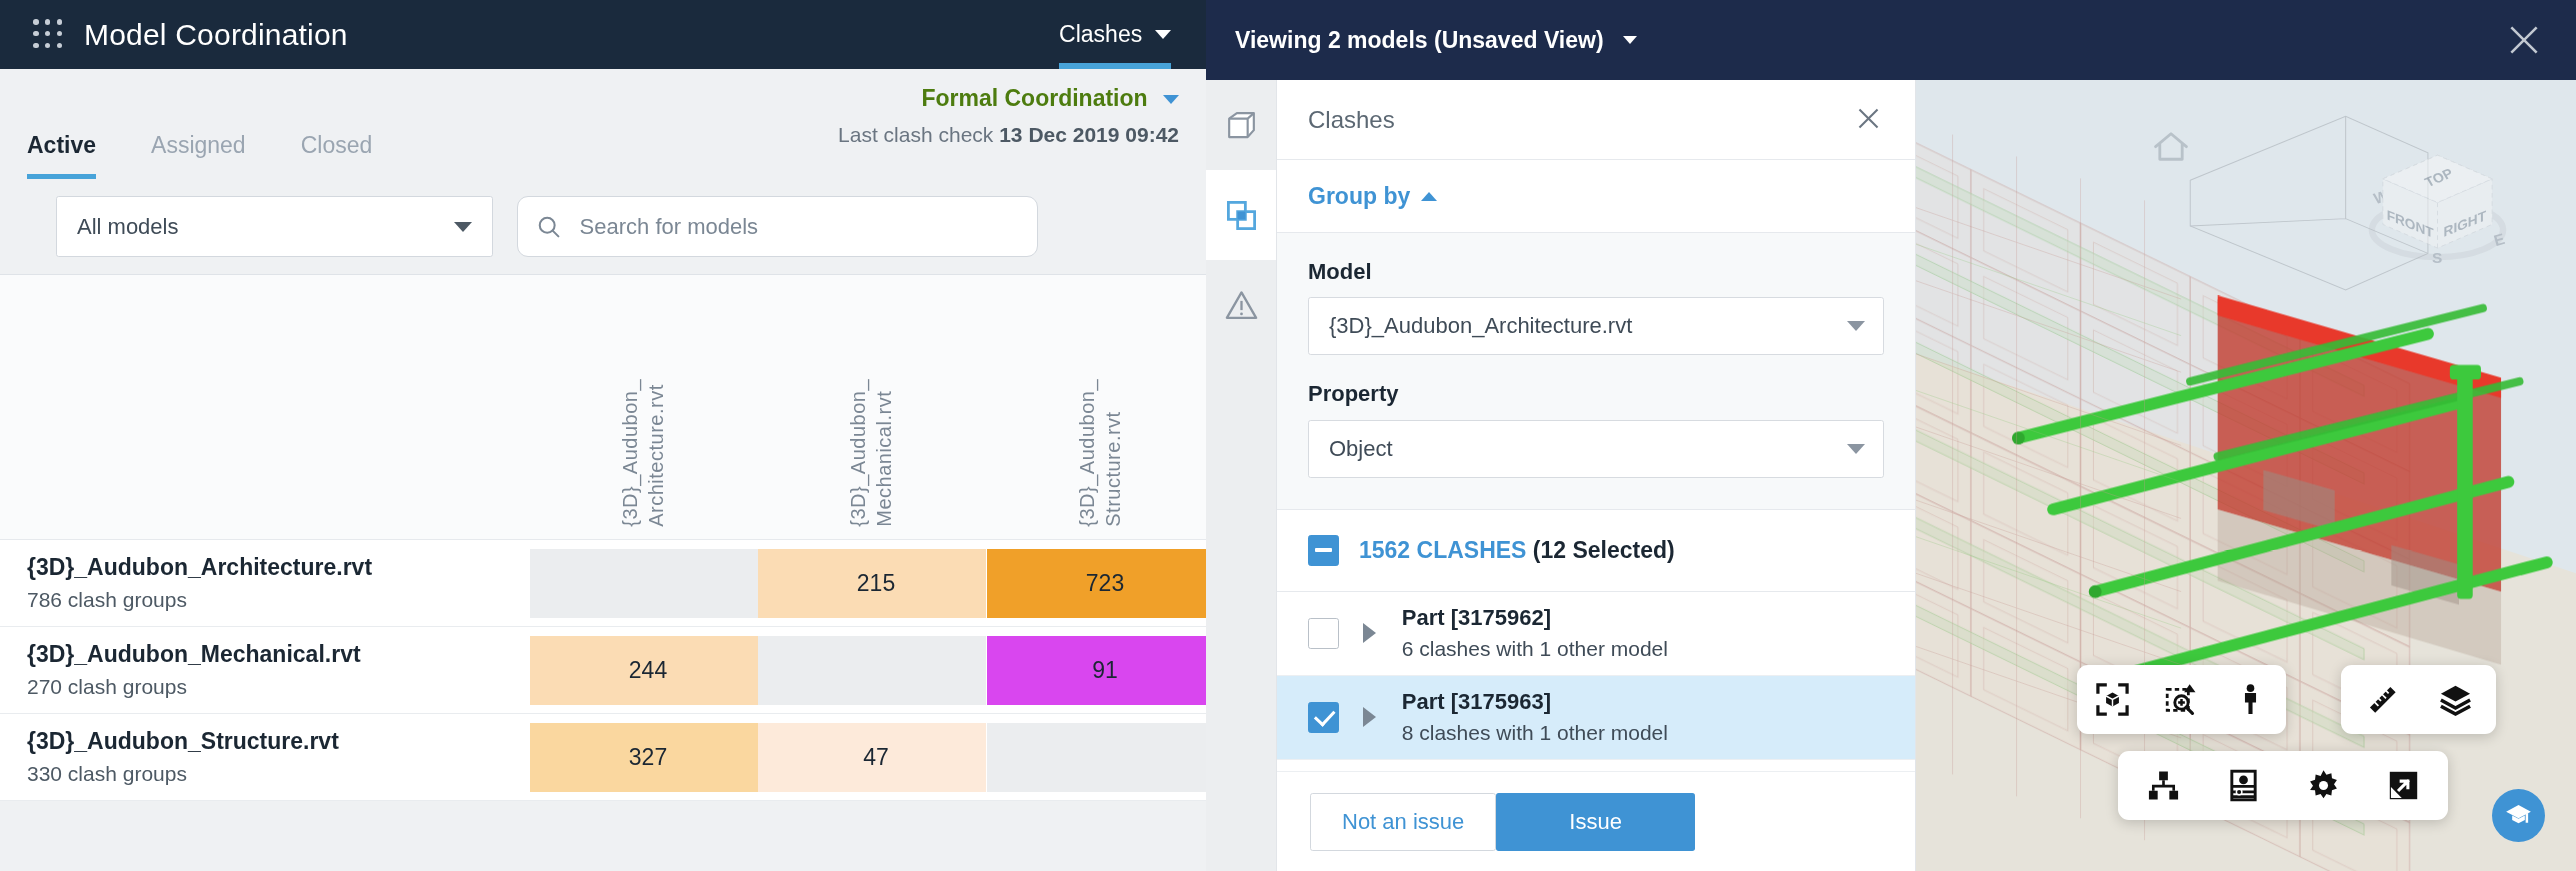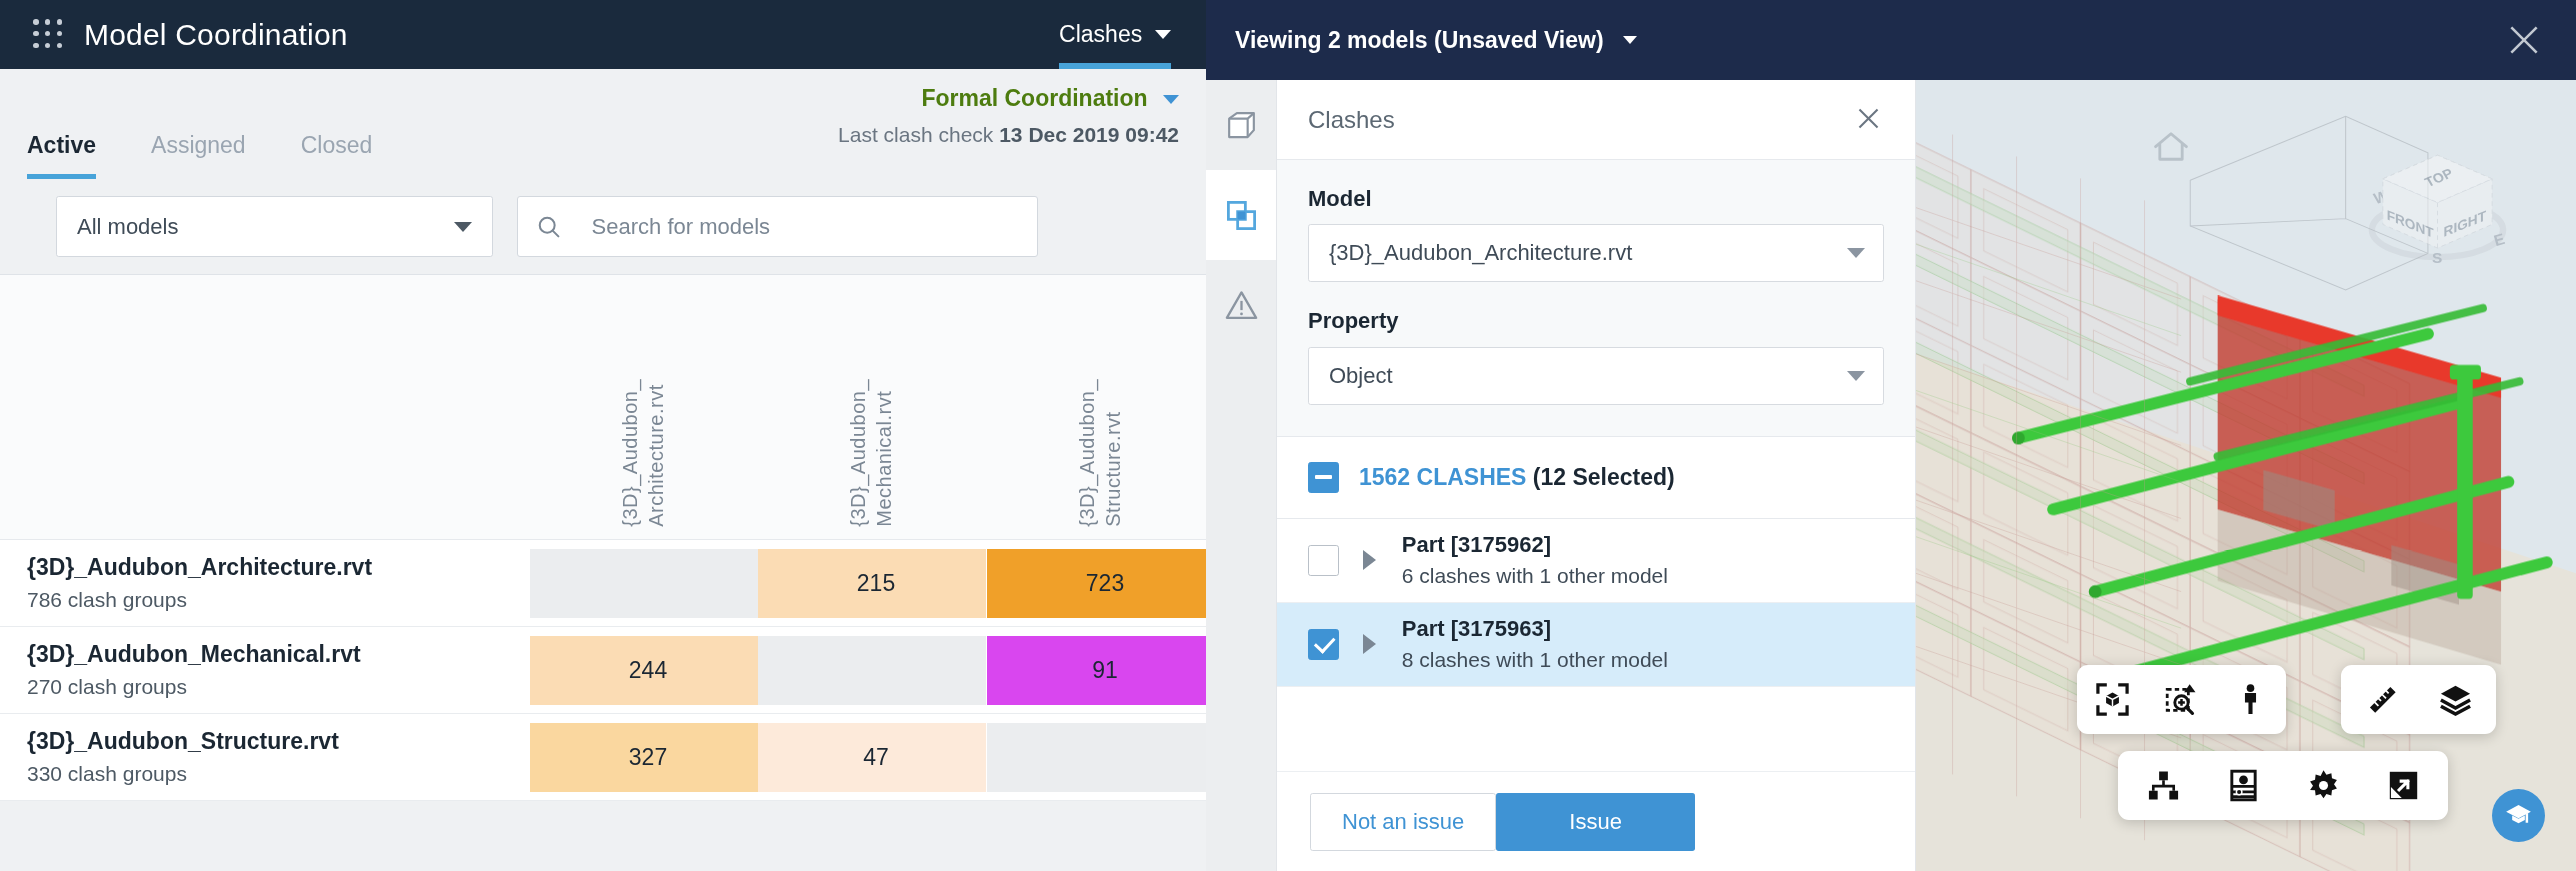--- a/index.html
+++ b/index.html
@@ -82,22 +82,22 @@
   .select-box {
     width: 437px; height: 61px; background:#fff; border:0.9px solid #d3d8de; border-radius:2.7px;
     display:flex; align-items:center; padding: 0 20px; position:relative; cursor:pointer;margin-left:29px;
   }
   .select-box .val { font-size:22px; color:#3f4b57; }
   .select-arrow {
     position:absolute; right:20px; width:0;height:0;
     border-left:9px solid transparent;border-right:9px solid transparent;border-top:10px solid #4d5964;
   }
   .search-box {
-    width: 521px; height: 61px; background:#fff; border:0.9px solid #d3d8de; border-radius:3px;
-    display:flex; align-items:center; padding: 0 18px; gap:30px; cursor:text;
+    width: 521px; height: 61px; background:#fff; border:0.9px solid #d3d8de; border-radius:11px;
+    display:flex; align-items:center; padding: 0 18px; gap:18px; cursor:text;
   }
   .search-box .ph { font-size:22px; color:#7b8794; }
 
   
   .matrix-wrap { background:#fafbfc; }
   .matrix-headrow {
     height: 265px; position: relative; background:#fafbfc;
     border-bottom: 0.9px solid #e6e9ed;
   }
   .colhead {
@@ -406,20 +406,24 @@
         <div class="cp-head">
           <span class="t">Clashes</span>
           <span class="x">
             <svg width="31" height="31" viewBox="0 0 24 24">
               <line x1="5" y1="5" x2="19" y2="19" stroke="#6a7581" stroke-width="1.6"></line>
               <line x1="19" y1="5" x2="5" y2="19" stroke="#6a7581" stroke-width="1.6"></line>
             </svg>
           </span>
         </div>
 
+        <div class="cp-groupby">
+          <span class="g">Group by</span>
+          <span class="caret-up"></span>
+        </div>
 
         <div class="cp-filters">
           <div class="flabel">Model</div>
           <div class="fselect">
             <span class="v">{3D}_Audubon_Architecture.rvt</span>
             <span class="ar"></span>
           </div>
           <div class="flabel">Property</div>
           <div class="fselect">
             <span class="v">Object</span>

